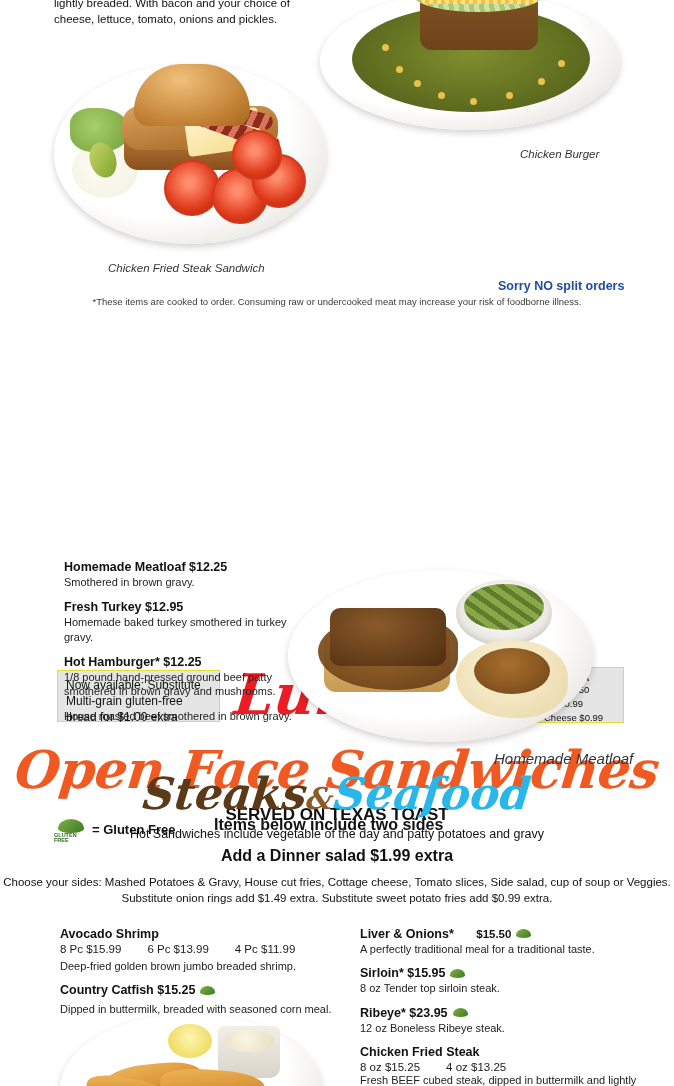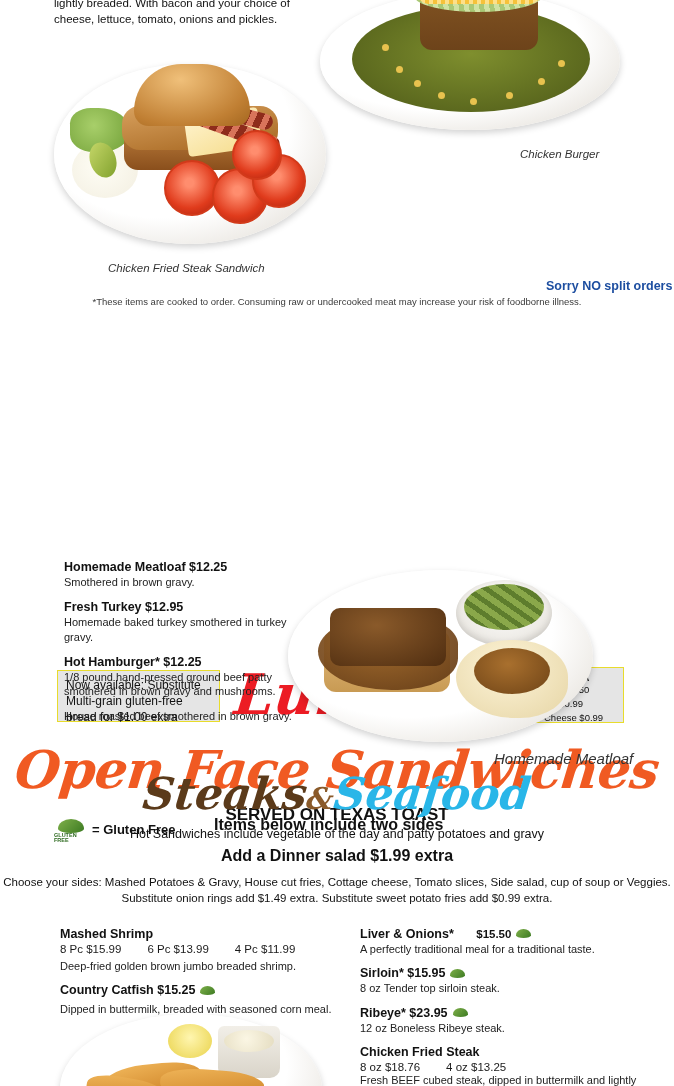--- a/index.html
+++ b/index.html
@@ -139,21 +139,20 @@
     font-style: italic;
     color: #333;
   }
 
   .no-split {
     position: absolute;
     left: 498px; top: 279px;
     font-size: 12.5px;
     font-weight: bold;
     color: #1d4ea0;
-    margin-left: 48px;
   }
 
   .disclaimer {
     position: absolute;
     left: 0; right: 0; top: 296px;
     text-align: center;
     font-size: 9.5px;
     color: #3a3a3a;
   }
 
@@ -459,21 +458,21 @@
 <div class="gf-badge">
   <div class="gf-leaf"></div>
   <div>GLUTEN FREE</div>
 </div>
 <div class="gf-text">= Gluten Free</div>
 <div class="two-sides">Items below include two sides</div>
 <div class="sides-note">Choose your sides: Mashed Potatoes &amp; Gravy, House cut fries, Cottage cheese, Tomato slices, Side salad, cup of soup or Veggies. Substitute onion rings add $1.49 extra. Substitute sweet potato fries add $0.99 extra.</div>
 
 <div class="col-left">
   <div class="dish">
-    <div class="dish-name">Mashed Shrimp</div>
+    <div class="dish-name">Avocado Shrimp</div>
     <div class="price-row">
       <span>8 Pc $15.99</span>
       <span>6 Pc $13.99</span>
       <span>4 Pc $11.99</span>
     </div>
     <div class="dish-desc" style="margin-top:4px;">Deep-fried golden brown jumbo breaded shrimp.</div>
   </div>
   <div class="dish">
     <span class="dish-name">Country Catfish $15.25</span><span class="mini-leaf"></span>
     <div class="dish-desc" style="margin-top:4px;">Dipped in buttermilk, breaded with seasoned corn meal.</div>
@@ -490,21 +489,21 @@
     <span class="dish-name">Sirloin* $15.95</span><span class="mini-leaf"></span>
     <div class="dish-desc">8 oz Tender top sirloin steak.</div>
   </div>
   <div class="dish">
     <span class="dish-name">Ribeye*   $23.95</span><span class="mini-leaf"></span>
     <div class="dish-desc">12 oz Boneless Ribeye steak.</div>
   </div>
   <div class="dish">
     <div class="dish-name">Chicken Fried Steak</div>
     <div class="price-row">
-      <span>8 oz $18.76</span>
+      <span>8 oz $15.25</span>
       <span>4 oz $13.25</span>
     </div>
     <div class="dish-desc">Fresh BEEF cubed steak, dipped in buttermilk and lightly breaded.</div>
   </div>
 </div>
 
 <div class="photo-shrimp">
   <div class="plate-white shrimp-plate"></div>
   <div class="lemon"></div>
   <div class="sauce-cup"></div>

